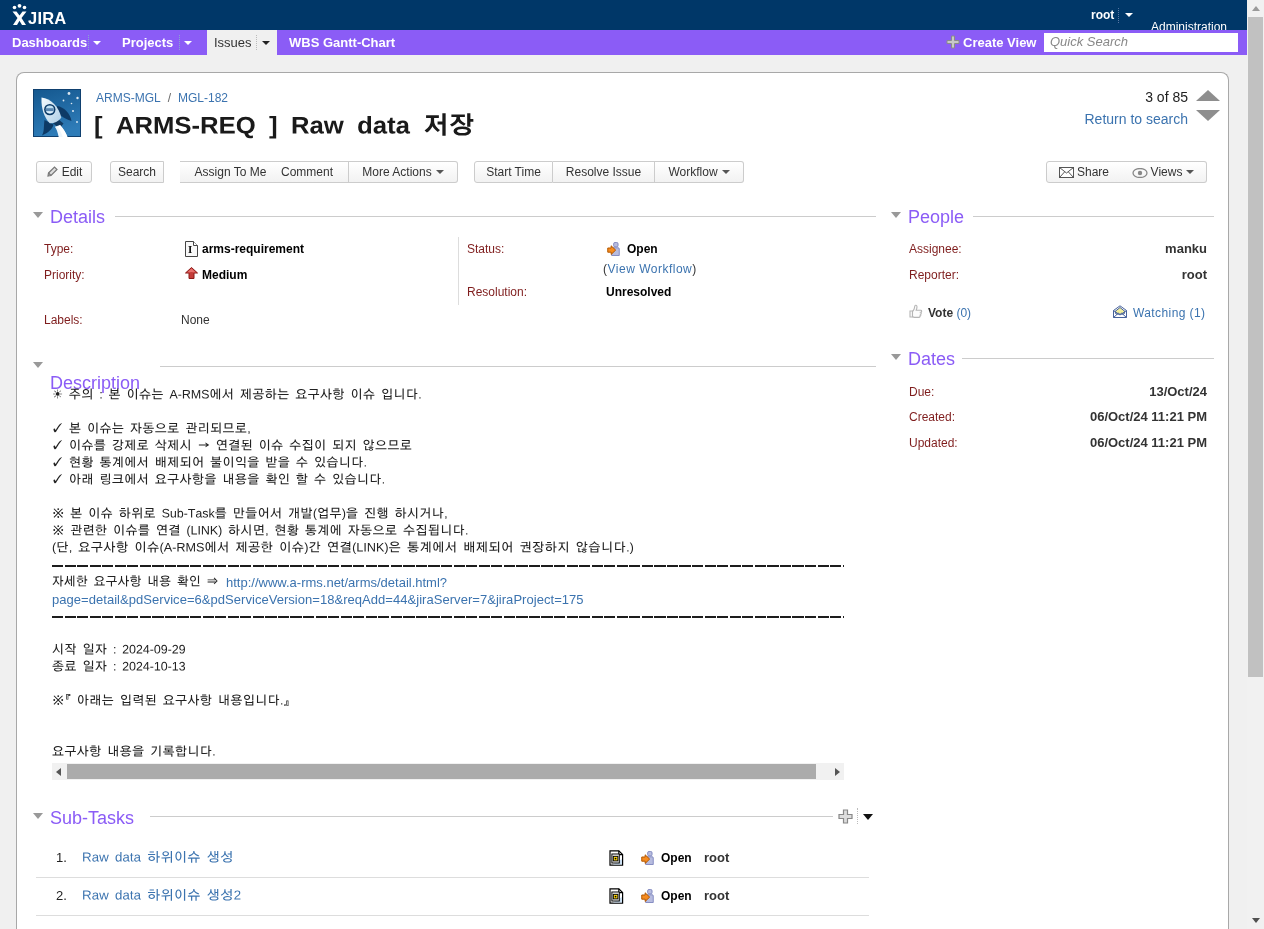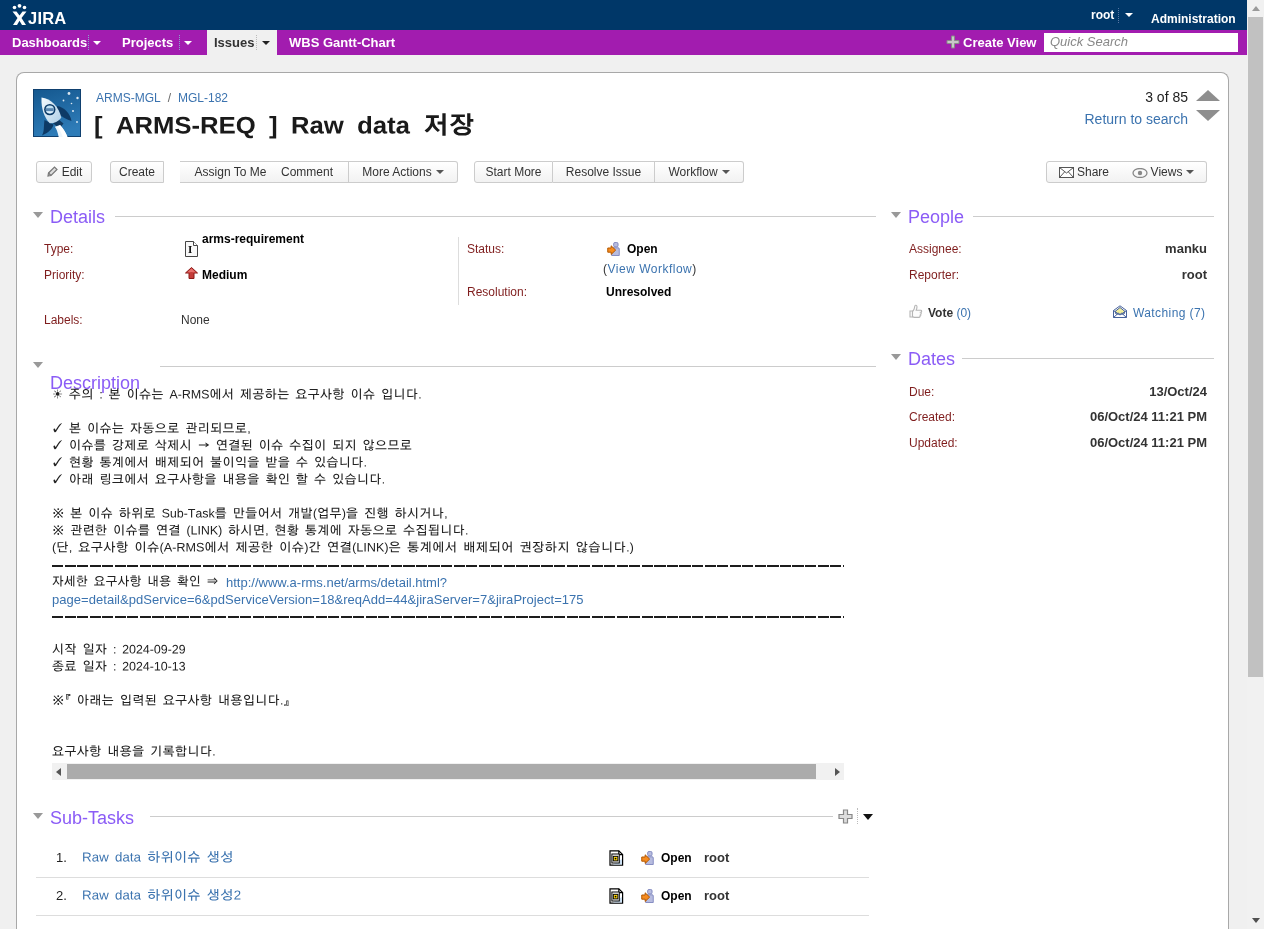--- a/index.html
+++ b/index.html
@@ -1,24 +1,24 @@
 <!DOCTYPE html>
 <html><head><meta charset="utf-8"><title>MGL-182</title><style>
 *{margin:0;padding:0;box-sizing:border-box}
 html,body{width:1264px;height:929px;overflow:hidden}
 body{font-family:"Liberation Sans",sans-serif;background:#f0f0f0;position:relative}
 .abs{position:absolute}
 #topbar{left:0;top:0;width:1247px;height:30px;background:#003768}
-#navbar{left:0;top:30px;width:1247px;height:25px;background:#a21caf}
+#navbar{left:0;top:30px;width:1247px;height:25px;background:#8b5cf6}
 .navitem{position:absolute;top:0;height:25px;line-height:25px;color:#fff;font-size:13px;font-weight:bold}
 .tri{display:inline-block;width:0;height:0}
 .tri-dn-w{border-left:4px solid transparent;border-right:4px solid transparent;border-top:4px solid #fff}
 .dotsep{position:absolute;top:5px;height:15px;width:0;border-left:1px dotted #89a9cc}
 #tab-issues{position:absolute;left:207px;top:0;width:70px;height:25px;background:#f0f0f0}
-#tab-issues .lbl{position:absolute;left:7px;top:0;line-height:25px;font-size:13px;font-weight:bold;color:#333}
+#tab-issues .lbl{position:absolute;left:7px;top:0;line-height:25px;font-size:13px;font-weight:normal;color:#333}
 #qsearch{position:absolute;left:1044px;top:3px;width:194px;height:19px;background:#fff;border:none;font-size:13px;font-style:italic;color:#888;line-height:17px;padding-left:6px}
 #panel{left:16px;top:72px;width:1213px;height:857px;background:#fff;border:1px solid #a8a8a8;border-bottom:none;border-radius:8px 8px 0 0}
 .link{color:#3b73af;text-decoration:none}
 .hd{position:absolute;font-size:18px;color:#8b5cf6}
 .hr{position:absolute;height:1px;background:#ccc}
 .twix{position:absolute;width:0;height:0;border-left:5px solid transparent;border-right:5px solid transparent;border-top:6px solid #999}
 .lab{position:absolute;font-size:12px;color:#7f1d1d}
 .val{position:absolute;font-size:12px;color:#000;font-weight:bold}
 .btn{position:absolute;top:161px;height:22px;border:1px solid #ccc;border-radius:3px;background:linear-gradient(#ffffff,#f2f2f2);color:#333;font-size:12px;text-align:center;line-height:20px}
 .grp{border-radius:0;border-left:none}
@@ -41,21 +41,21 @@
       <circle cx="3.5" cy="4.5" r="1.8"></circle>
         <circle cx="8.5" cy="2.8" r="1.9"></circle>
         <circle cx="13.5" cy="4.5" r="1.8"></circle>
       <path d="M1.5 8.5 L5.5 8.5 L8.5 12.5 L11.5 8.5 L15.5 8.5 L10.5 15 L15 22 L11 22 L8.5 17.8 L6 22 L2 22 L6.5 15 Z"></path>
       <text x="17" y="21" font-family="Liberation Sans" font-size="16.5" font-weight="bold" letter-spacing="0.2">JIRA</text>
     </g>
   </svg>
   <div class="abs" style="left:1091px;top:0;height:30px;line-height:30px;color:#fff;font-size:12px;font-weight:bold">root</div>
   <div class="dotsep" style="left:1118px;top:8px;border-color:#5a77a3"></div>
   <span class="tri tri-dn-w abs" style="left:1125px;top:13px"></span>
-  <div class="abs" style="left:1151px;top:4px;height:30px;line-height:30px;color:#fff;font-size:12px;font-weight:bold">Administration</div>
+  <div class="abs" style="left:1151px;top:12px;height:30px;line-height:30px;color:#fff;font-size:12px;font-weight:normal">Administration</div>
 </div>
 <div class="abs" id="navbar">
   <div class="navitem" style="left:12px">Dashboards</div>
   <div class="dotsep" style="left:88px"></div>
   <span class="tri tri-dn-w abs" style="top:11px;left:93px"></span>
   <div class="navitem" style="left:122px">Projects</div>
   <div class="dotsep" style="left:179px"></div>
   <span class="tri tri-dn-w abs" style="top:11px;left:184px"></span>
   <div id="tab-issues">
     <div class="lbl">Issues</div>
@@ -111,25 +111,25 @@
 <span class="abs tri" style="left:1196px;top:90px;border-left:12px solid transparent;border-right:12px solid transparent;border-bottom:11px solid #8e8e8e"></span>
 <span class="abs tri" style="left:1196px;top:110px;border-left:12px solid transparent;border-right:12px solid transparent;border-top:11px solid #8e8e8e"></span>
 
 <div class="btn" style="left:36px;width:56px">
   <svg width="13" height="13" viewBox="0 0 13 13" style="vertical-align:-2px;margin-right:3px">
       <g fill="none" stroke="#777" stroke-width="1.2">
         <path d="M2.5 8 L8.5 2 L11 4.5 L5 10.5 L2 11 Z" fill="#ddd"></path>
         <path d="M2.5 8 L5 10.5"></path>
       </g>
     </svg>Edit</div>
-<div class="btn grpL" style="left:110px;width:54px">Create</div>
+<div class="btn grpL" style="left:110px;width:54px">Search</div>
 <div class="btn grp" style="left:180px;width:102px">Assign To Me</div>
 <div class="btn grp" style="left:266px;width:83px">Comment</div>
 <div class="btn grp grpR" style="left:349px;width:109px">More Actions<span class="bdn"></span></div>
-<div class="btn grpL" style="left:474px;width:79px">Start More</div>
+<div class="btn grpL" style="left:474px;width:79px">Start Time</div>
 <div class="btn grp" style="left:553px;width:102px">Resolve Issue</div>
 <div class="btn grp grpR" style="left:655px;width:89px">Workflow<span class="bdn"></span></div>
 <div class="btn grpL" style="left:1046px;width:76px">
   <svg width="15" height="11" viewBox="0 0 15 11" style="vertical-align:-1.5px;margin-right:3px">
       <rect x="0.5" y="0.5" width="14" height="10" fill="#fff" stroke="#555"></rect>
       <path d="M0.5 0.5 L7.5 6 L14.5 0.5 M0.5 10.5 L5.5 5 M14.5 10.5 L9.5 5" fill="none" stroke="#555"></path>
     </svg>Share</div>
 <div class="btn grp grpR" style="left:1120px;width:87px">
   <svg width="16" height="10" viewBox="0 0 16 10" style="vertical-align:-1.5px;margin-right:3px">
       <ellipse cx="8" cy="5" rx="7" ry="4.5" fill="none" stroke="#888" stroke-width="1.3"></ellipse>
@@ -142,21 +142,21 @@
 <span class="twix" style="left:891px;top:212px"></span>
 <div class="hd" style="left:908px;top:207px">People</div>
 <div class="hr" style="left:973px;top:216px;width:241px"></div>
 
 <div class="lab" style="left:44px;top:242px">Type:</div>
 <svg class="abs" style="left:185px;top:241px" width="13" height="16" viewBox="0 0 13 16">
     <path d="M0.5 0.5 H8.5 L12.5 4.5 V15.5 H0.5 Z" fill="#f8f8f8" stroke="#444"></path>
     <path d="M8.5 0.5 V4.5 H12.5" fill="#fff" stroke="#444"></path>
     <text x="3" y="12" font-size="11" font-weight="bold" font-family="Liberation Serif" fill="#111">I</text>
   </svg>
-<div class="val" style="left:202px;top:232px">arms-requirement</div>
+<div class="val" style="left:202px;top:242px">arms-requirement</div>
 <div class="lab" style="left:44px;top:268px">Priority:</div>
 <svg class="abs" style="left:185px;top:267px" width="13" height="12" viewBox="0 0 13 12">
     <path d="M6.5 0.5 L12.5 6 L9 6 L9 11.5 L4 11.5 L4 6 L0.5 6 Z" fill="#c43c39" stroke="#8c1a17"></path>
     <path d="M6.5 1.5 L10.8 5.5 L6.5 5 L2.2 5.5 Z" fill="#e8706d"></path>
   </svg>
 <div class="val" style="left:202px;top:268px">Medium</div>
 <div class="lab" style="left:44px;top:313px">Labels:</div>
 <div class="val" style="left:181px;top:313px;font-weight:normal;color:#333">None</div>
 <div class="abs" style="left:458px;top:237px;width:1px;height:68px;background:#ddd"></div>
 <div class="lab" style="left:467px;top:242px">Status:</div>
@@ -183,21 +183,21 @@
     </g>
   </svg>
 <div class="abs" style="left:928px;top:306px;font-size:12px;color:#333;font-weight:bold">Vote <span class="link" style="font-weight:normal">(0)</span></div>
 <svg class="abs" style="left:1113px;top:305px" width="14" height="13" viewBox="0 0 14 13">
     <g stroke="#47629b" fill="#fff">
       <path d="M0.5 5.5 L7 0.8 L13.5 5.5 V12.5 H0.5 Z"></path>
       <path d="M2 6.5 L7 2.5 L12 6.5 L11 9 L3 9 Z" fill="#f3ee9a"></path>
       <path d="M0.5 5.5 L7 10 L13.5 5.5 M0.5 12.5 L5.5 8 M13.5 12.5 L8.5 8" fill="none"></path>
     </g>
   </svg>
-<div class="abs link" style="left:1133px;top:306px;font-size:12px;letter-spacing:0.4px">Watching (7)</div>
+<div class="abs link" style="left:1133px;top:306px;font-size:12px;letter-spacing:0.4px">Watching (1)</div>
 
 <span class="twix" style="left:33px;top:362px"></span>
 <div class="hd" style="left:50px;top:373px">Description</div>
 <div class="hr" style="left:160px;top:366px;width:716px"></div>
 
 <div class="dash" style="top:565px"></div>
 <div class="dash" style="top:616px"></div>
 
 <div class="abs" style="left:226px;top:575px;font-size:13px"><span class="link">http://www.a-rms.net/arms/detail.html?</span></div>
 <div class="abs" style="left:52px;top:592px;font-size:13px;letter-spacing:0.04px"><span class="link">page=detail&amp;pdService=6&amp;pdServiceVersion=18&amp;reqAdd=44&amp;jiraServer=7&amp;jiraProject=175</span></div>

